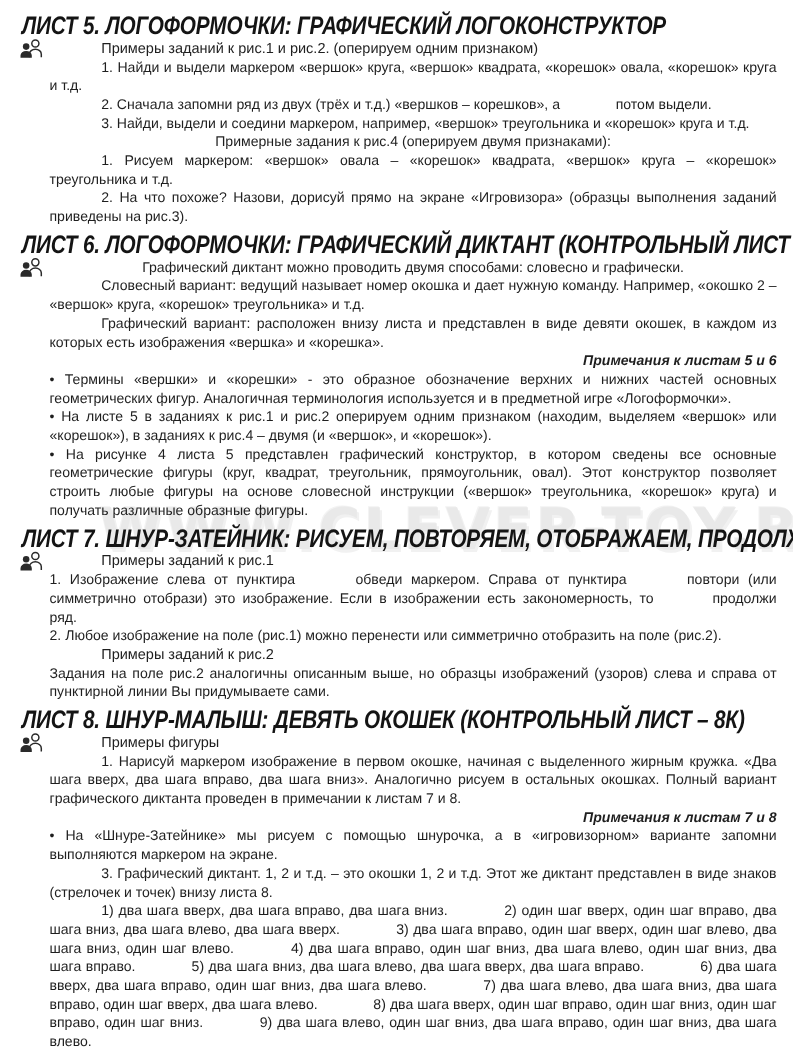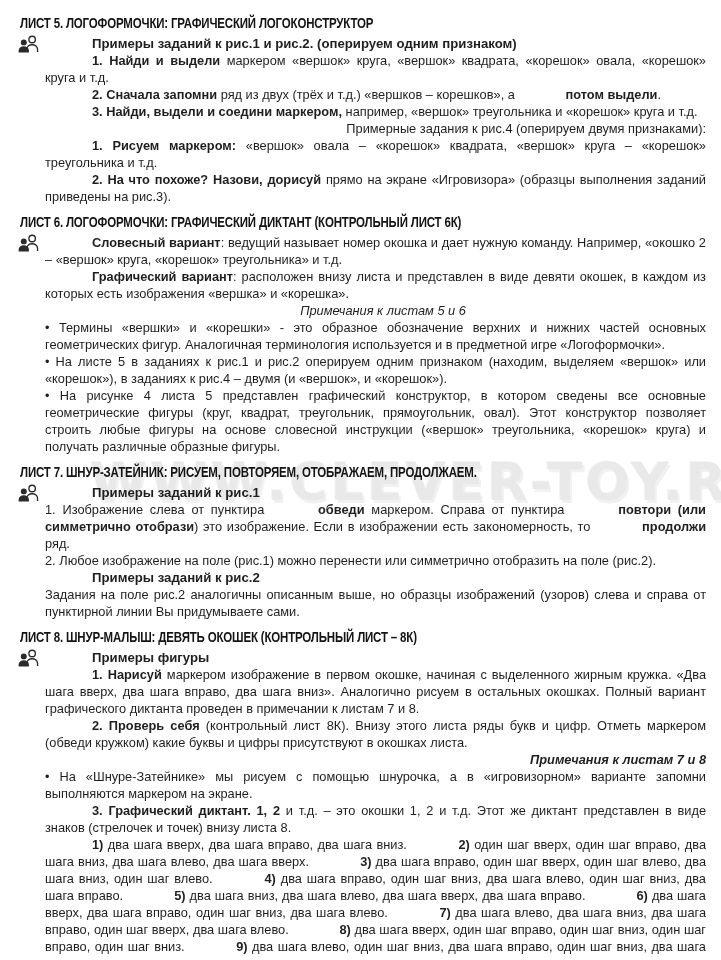--- a/index.html
+++ b/index.html
@@ -8,30 +8,30 @@
     font-family:"Liberation Sans", sans-serif; color:#1f1f1f; overflow:hidden;
   }
   .watermark {
     position:absolute; top:452px; left:90px; z-index:0;
     font-family:"DejaVu Sans", sans-serif; font-weight:bold;
     font-size:52px; letter-spacing:3px; white-space:nowrap;
     color:#e9e9e9; text-shadow:2px 3px 0 #f1f1f1, -1px -1px 0 #f3f3f3;
   }
   .content { position:relative; z-index:1; padding:6px 15px 0 45px; }
   h2.heading {
-    font-size:14px; font-weight:bold; color:#141414;
-    margin:7px 0 2px -25px; white-space:nowrap; line-height:20px;
+    font-size:23px; font-weight:bold; color:#141414;
+    margin:7px 0 2px -25px; white-space:nowrap; line-height:20px;font-style:italic;
   }
   h2.heading > span { display:inline-block; transform:scaleX(0.82); transform-origin:0 50%; letter-spacing:-0.2px; }
   p { margin:0; font-size:12.8px; line-height:17px; text-align:justify; }
   p.lead { font-weight:bold; text-align:left; position:relative; font-size:13.2px; }
-  p.leadreg { text-align:right; position:relative; }
+  p.leadreg { text-align:center; position:relative; }
   p.note { font-weight:bold; font-style:italic; text-align:right; }
-  p.note-indent { font-weight:normal; font-style:italic; text-align:center; margin-left:15px; }
-  .run-b { font-weight:bold;padding-left:47px; }
+  p.note-indent { font-weight:bold; font-style:italic; text-align:right; margin-left:15px; }
+  .run-b { font-weight:normal;padding-left:47px; }
   .people-icon { position:absolute; left:-28px; top:0; width:24px; height:18px; }
   .people-icon svg { width:24px; height:18px; display:block; }
 </style>
 </head>
 <body>
 
 <div class="page">
   <div class="watermark">WWW.CLEVER-TOY.RU</div>
   <div class="content" id="content">
       <section>
@@ -53,21 +53,21 @@
       </section>
       <section>
         <h2 class="heading"><span>ЛИСТ 6. ЛОГОФОРМОЧКИ: ГРАФИЧЕСКИЙ ДИКТАНТ (КОНТРОЛЬНЫЙ ЛИСТ 6К)</span></h2>
         <p class="leadreg"><span class="people-icon">
             <svg viewBox="0 0 26 20" xmlns="http://www.w3.org/2000/svg">
     <circle cx="16.5" cy="5" r="3.6" fill="none" stroke="#2a2a2a" stroke-width="1.5"></circle>
     <path d="M10.5 19 v-3.2 a6 5 0 0 1 12 0 V19" fill="none" stroke="#2a2a2a" stroke-width="1.5"></path>
     <circle cx="7.2" cy="8.2" r="3.3" fill="#2a2a2a"></circle>
     <path d="M1.5 19.5 v-2.3 a5.7 4.6 0 0 1 11.4 0 V19.5 Z" fill="#2a2a2a"></path>
   </svg>
-          </span></p>
+          </span><span class="run-r">Графический диктант можно проводить двумя способами: словесно и графически.</span></p>
         <p class="body"><span class="run-b">Словесный вариант</span><span class="run-r">: ведущий называет номер окошка и дает нужную команду. Например, «окошко 2 – «вершок» круга, «корешок» треугольника» и т.д.</span></p>
         <p class="body"><span class="run-b">Графический вариант</span><span class="run-r">: расположен внизу листа и представлен в виде девяти окошек, в каждом из которых есть изображения «вершка» и «корешка».</span></p>
         <p class="note-indent"><span class="run-r">Примечания к листам 5 и 6</span></p>
         <p class="body"><span class="run-r">•  Термины «вершки» и «корешки» - это образное обозначение верхних и нижних частей основных геометрических фигур. Аналогичная терминология используется и в предметной игре «Логоформочки».</span></p>
         <p class="body"><span class="run-r">•  На листе 5 в заданиях к рис.1 и рис.2 оперируем одним признаком (находим, выделяем «вершок» или «корешок»), в заданиях к рис.4 – двумя (и «вершок», и «корешок»).</span></p>
         <p class="body"><span class="run-r">•  На рисунке 4 листа 5 представлен графический конструктор, в котором сведены все основные геометрические фигуры (круг, квадрат, треугольник, прямоугольник, овал). Этот конструктор позволяет строить любые фигуры на основе словесной инструкции («вершок» треугольника, «корешок» круга) и получать различные образные фигуры.</span></p>
       </section>
       <section>
         <h2 class="heading"><span>ЛИСТ 7. ШНУР-ЗАТЕЙНИК: РИСУЕМ, ПОВТОРЯЕМ, ОТОБРАЖАЕМ, ПРОДОЛЖАЕМ.</span></h2>
         <p class="lead"><span class="people-icon">
@@ -87,20 +87,19 @@
         <h2 class="heading"><span>ЛИСТ 8. ШНУР-МАЛЫШ: ДЕВЯТЬ ОКОШЕК (КОНТРОЛЬНЫЙ ЛИСТ – 8К)</span></h2>
         <p class="lead"><span class="people-icon">
             <svg viewBox="0 0 26 20" xmlns="http://www.w3.org/2000/svg">
     <circle cx="16.5" cy="5" r="3.6" fill="none" stroke="#2a2a2a" stroke-width="1.5"></circle>
     <path d="M10.5 19 v-3.2 a6 5 0 0 1 12 0 V19" fill="none" stroke="#2a2a2a" stroke-width="1.5"></path>
     <circle cx="7.2" cy="8.2" r="3.3" fill="#2a2a2a"></circle>
     <path d="M1.5 19.5 v-2.3 a5.7 4.6 0 0 1 11.4 0 V19.5 Z" fill="#2a2a2a"></path>
   </svg>
           </span><span class="run-b">Примеры фигуры</span></p>
         <p class="body"><span class="run-b">1. Нарисуй </span><span class="run-r">маркером изображение в первом окошке, начиная с выделенного жирным кружка. «Два шага вверх, два шага вправо, два шага вниз». Аналогично рисуем в остальных окошках. Полный вариант графического диктанта проведен в примечании к листам 7 и 8.</span></p>
-        <p class="body"><span class="run-b">2. Проверь себя </span><span class="run-r">(контрольный лист 8К). Внизу этого листа ряды букв и цифр. Отметь маркером (обведи кружком) какие буквы и цифры присутствуют в окошках листа.</span></p>
         <p class="note"><span class="run-r">Примечания к листам 7 и 8</span></p>
         <p class="body"><span class="run-r">•  На «Шнуре-Затейнике» мы рисуем с помощью шнурочка, а в «игровизорном» варианте запомни выполняются маркером на экране.</span></p>
         <p class="body"><span class="run-b">3. Графический диктант. 1, 2 </span><span class="run-r">и т.д. – это окошки 1, 2 и т.д. Этот же диктант представлен в виде знаков (стрелочек и точек) внизу листа 8.</span></p>
         <p class="body"><span class="run-b">1)</span><span class="run-r"> два шага вверх, два шага вправо, два шага вниз. </span><span class="run-b">2)</span><span class="run-r"> один шаг вверх, один шаг вправо, два шага вниз, два шага влево, два шага вверх. </span><span class="run-b">3)</span><span class="run-r"> два шага вправо, один шаг вверх, один шаг влево, два шага вниз, один шаг влево. </span><span class="run-b">4)</span><span class="run-r"> два шага вправо, один шаг вниз, два шага влево, один шаг вниз, два шага вправо. </span><span class="run-b">5)</span><span class="run-r"> два шага вниз, два шага влево, два шага вверх, два шага вправо. </span><span class="run-b">6)</span><span class="run-r"> два шага вверх, два шага  вправо, один шаг вниз, два шага влево. </span><span class="run-b">7)</span><span class="run-r"> два шага влево, два шага вниз, два шага вправо, один шаг вверх, два шага влево. </span><span class="run-b">8)</span><span class="run-r"> два шага вверх, один шаг вправо, один шаг вниз, один шаг вправо, один шаг вниз. </span><span class="run-b">9)</span><span class="run-r"> два шага влево, один шаг вниз, два шага вправо, один шаг вниз, два шага влево.</span></p>
       </section>
     </div>
 </div>
 
 </body></html>

